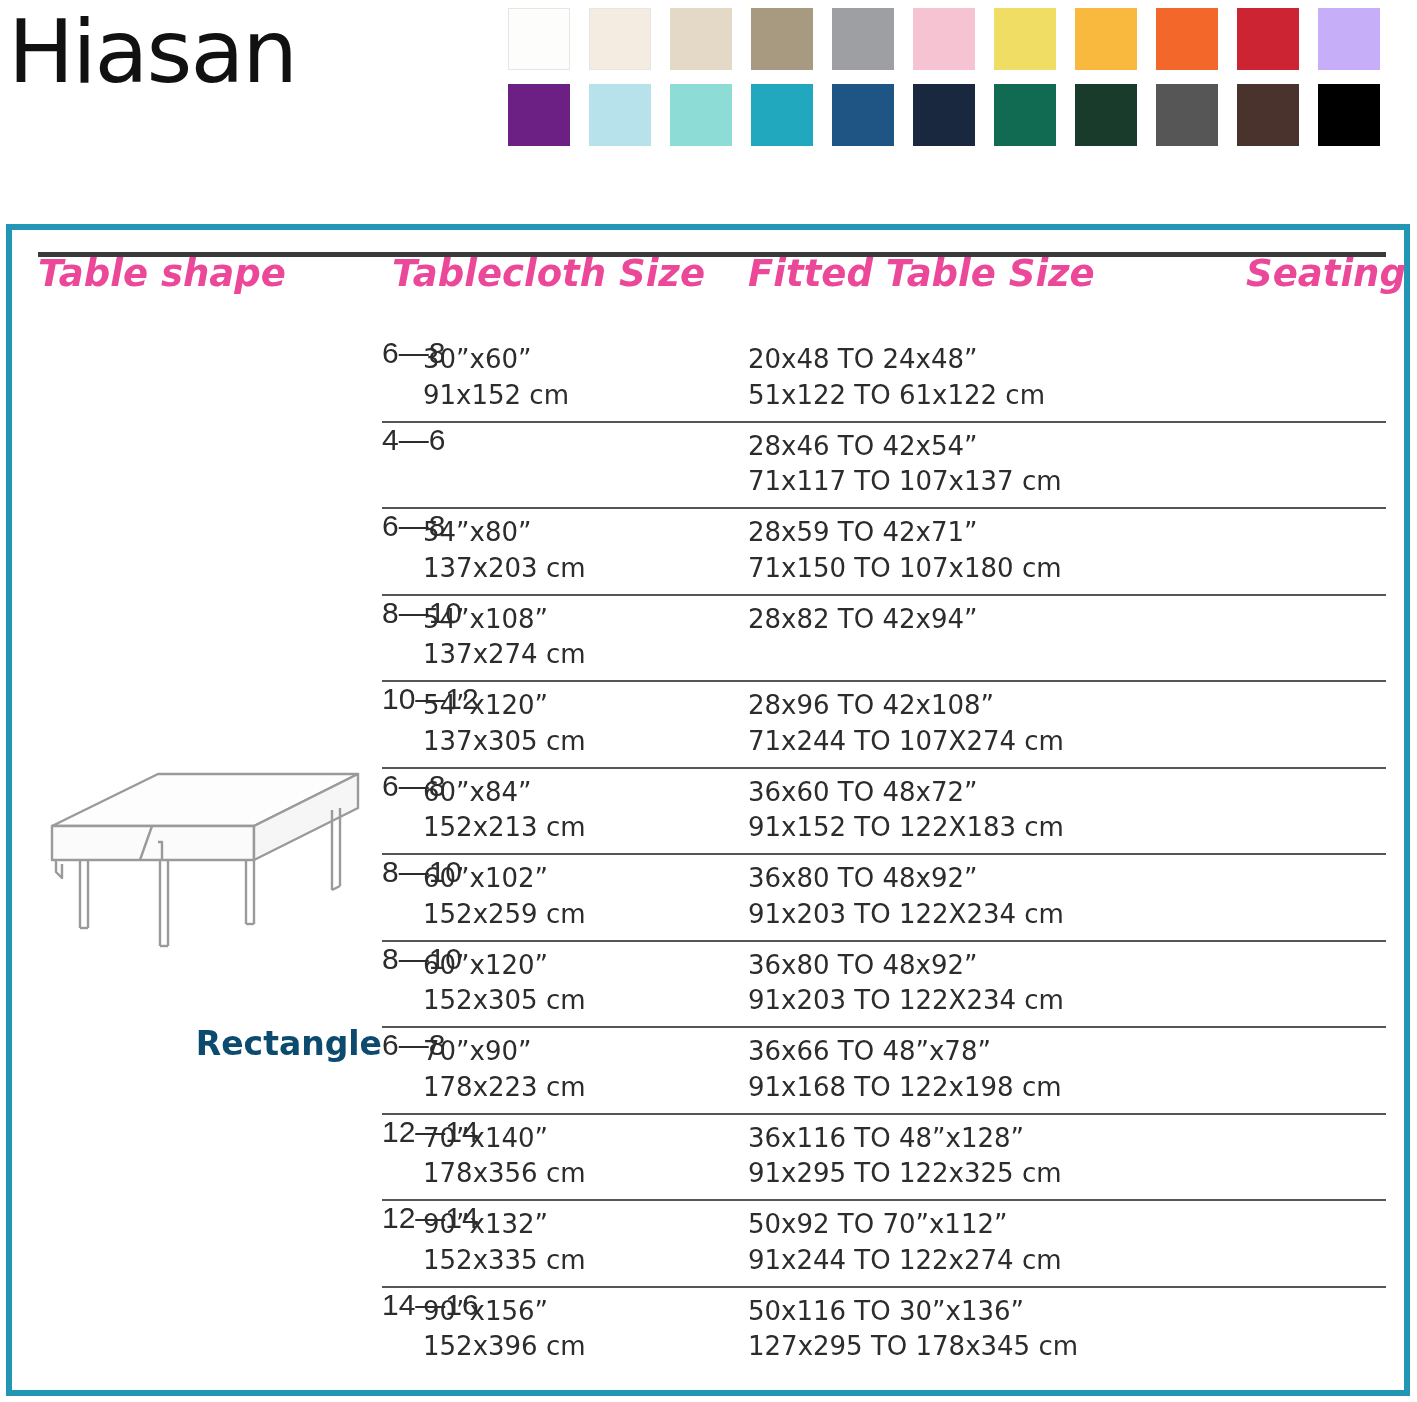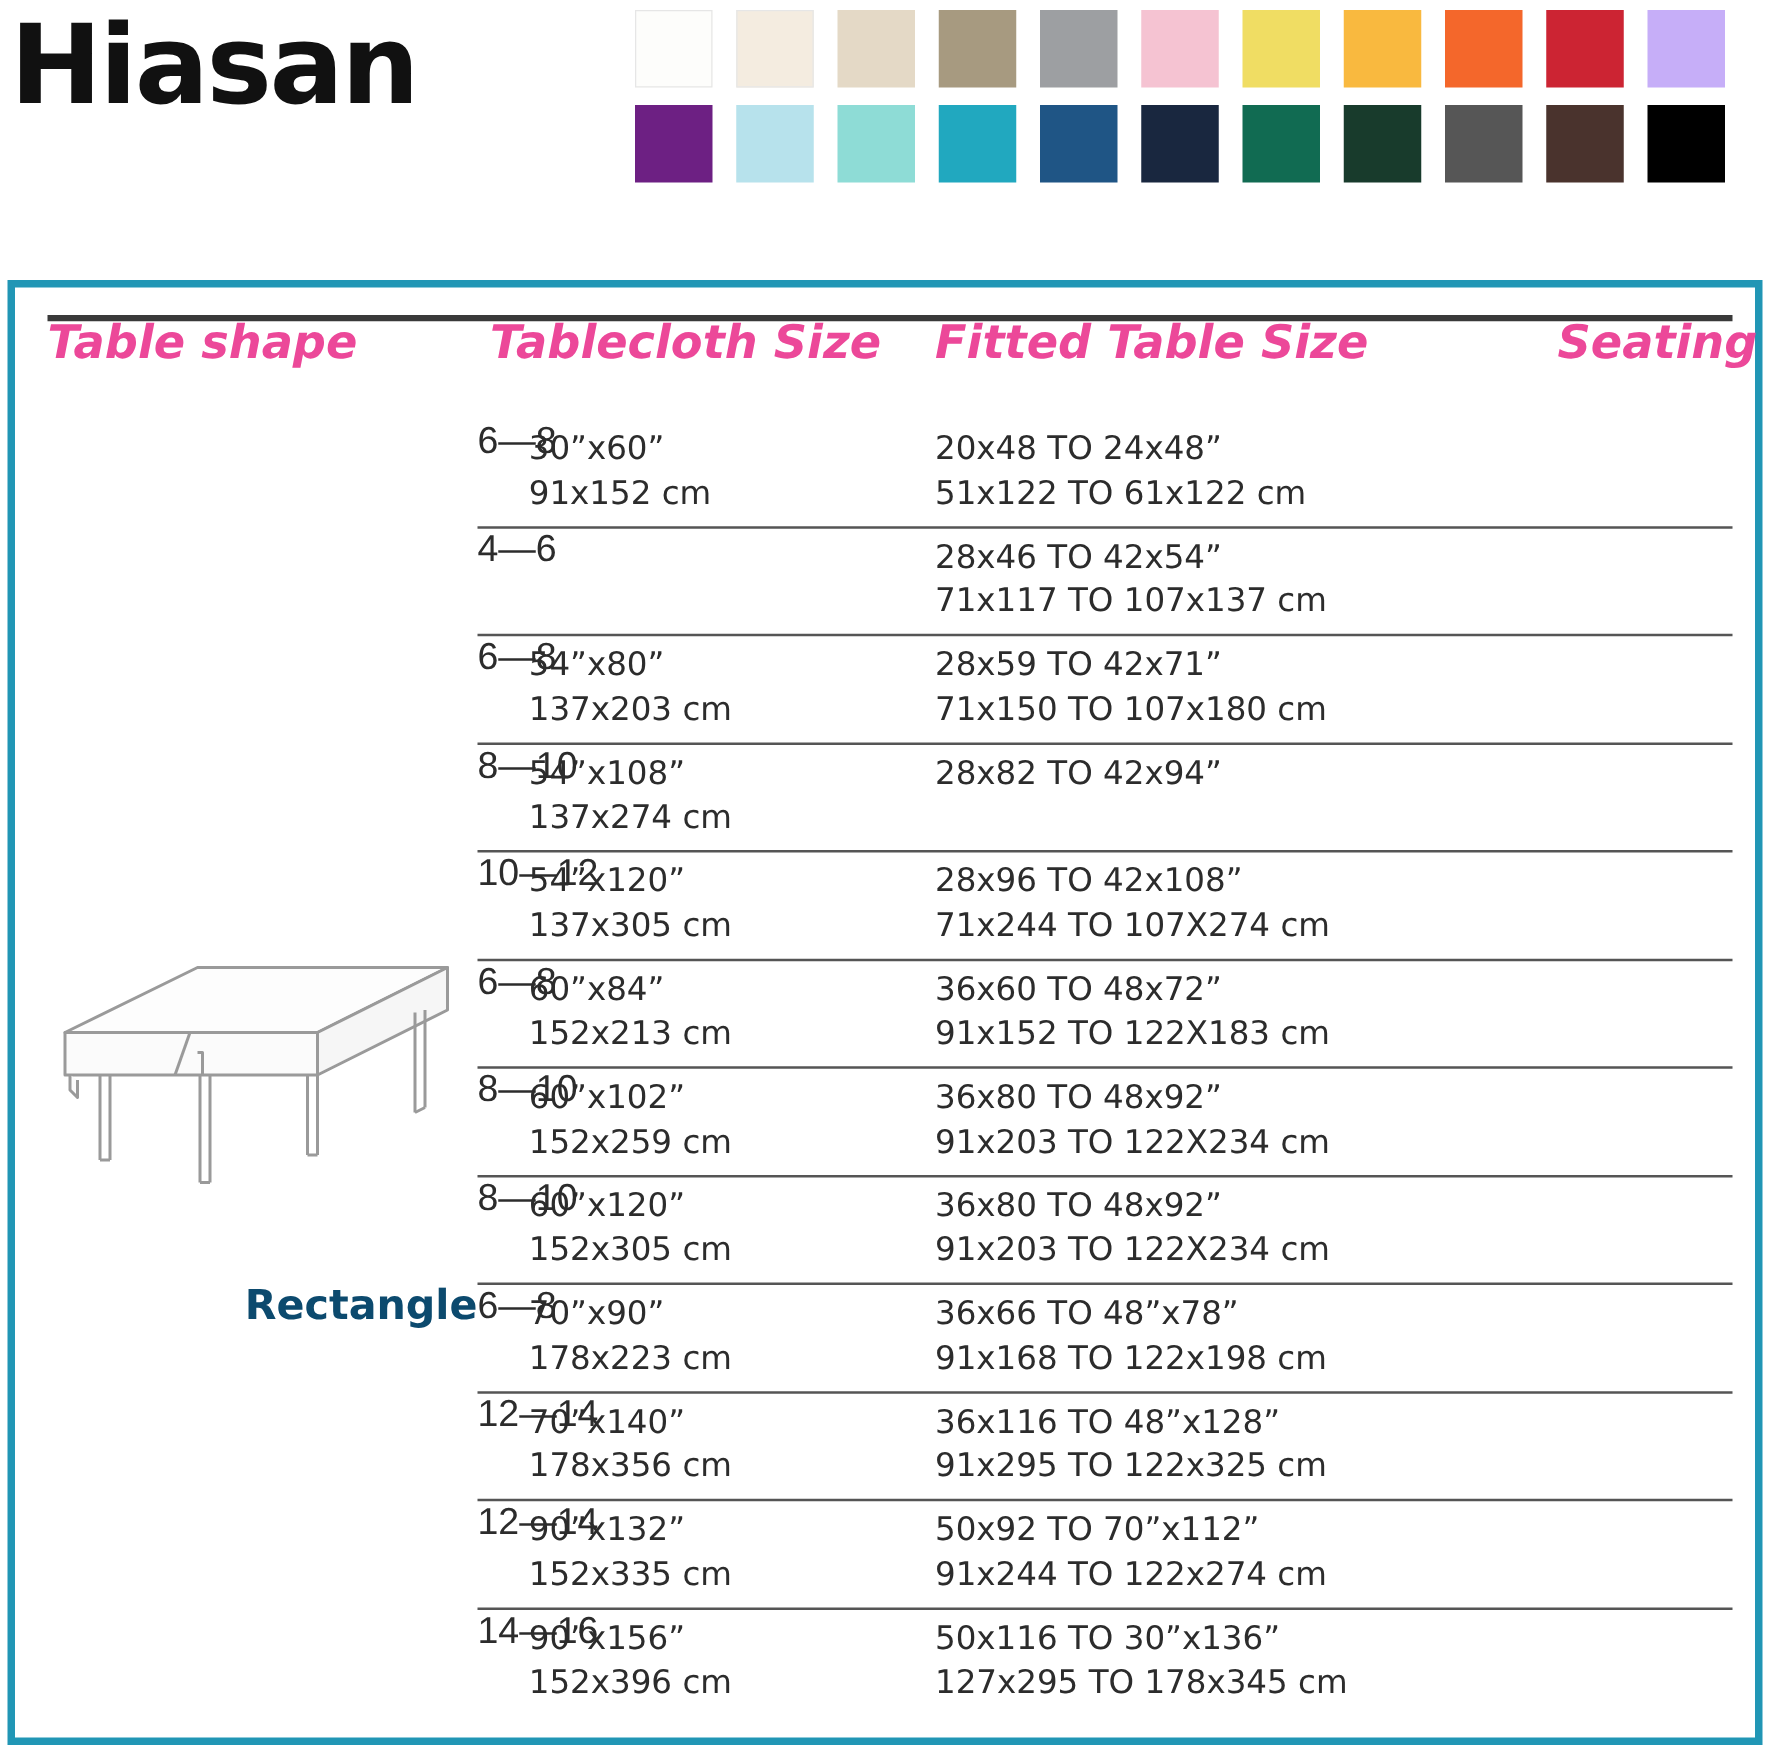--- a/index.html
+++ b/index.html
@@ -23,21 +23,21 @@
     left: 0;
     top: 0;
     width: 1417px;
     height: 200px;
   }
   .brand {
     position: absolute;
     left: 8px;
     top: 8px;
     font-size: 88px;
-    font-weight: bold;
+    font-weight: normal;
     letter-spacing: -2px;
     color: #111111;
     font-family: "DejaVu Sans", sans-serif;
     line-height: 1;
   }
   .swatch-grid {
     position: absolute;
     left: 508px;
     top: 8px;
     width: 900px;

